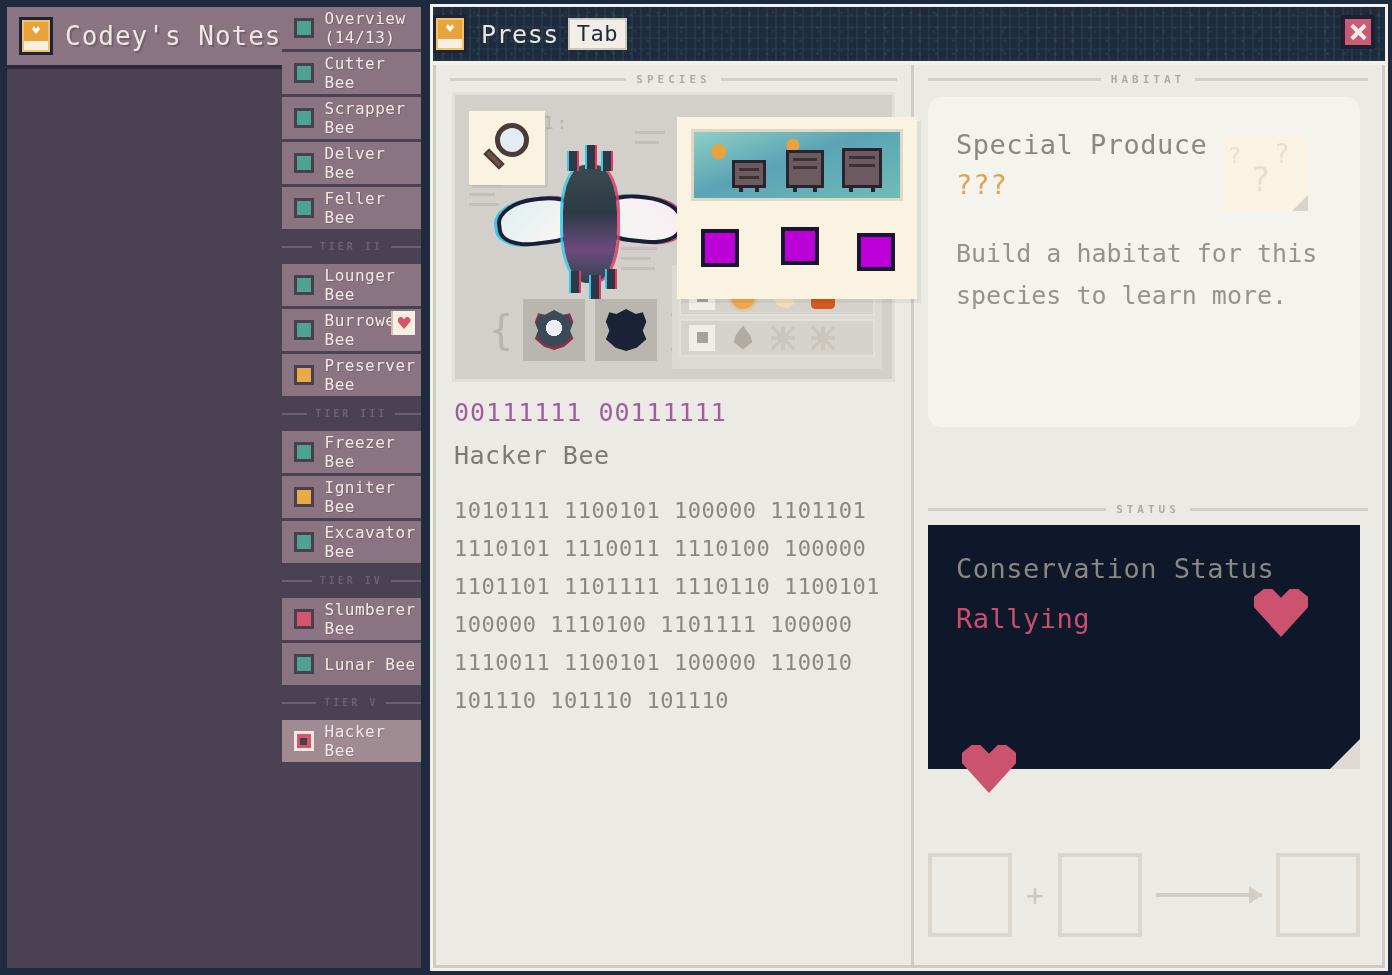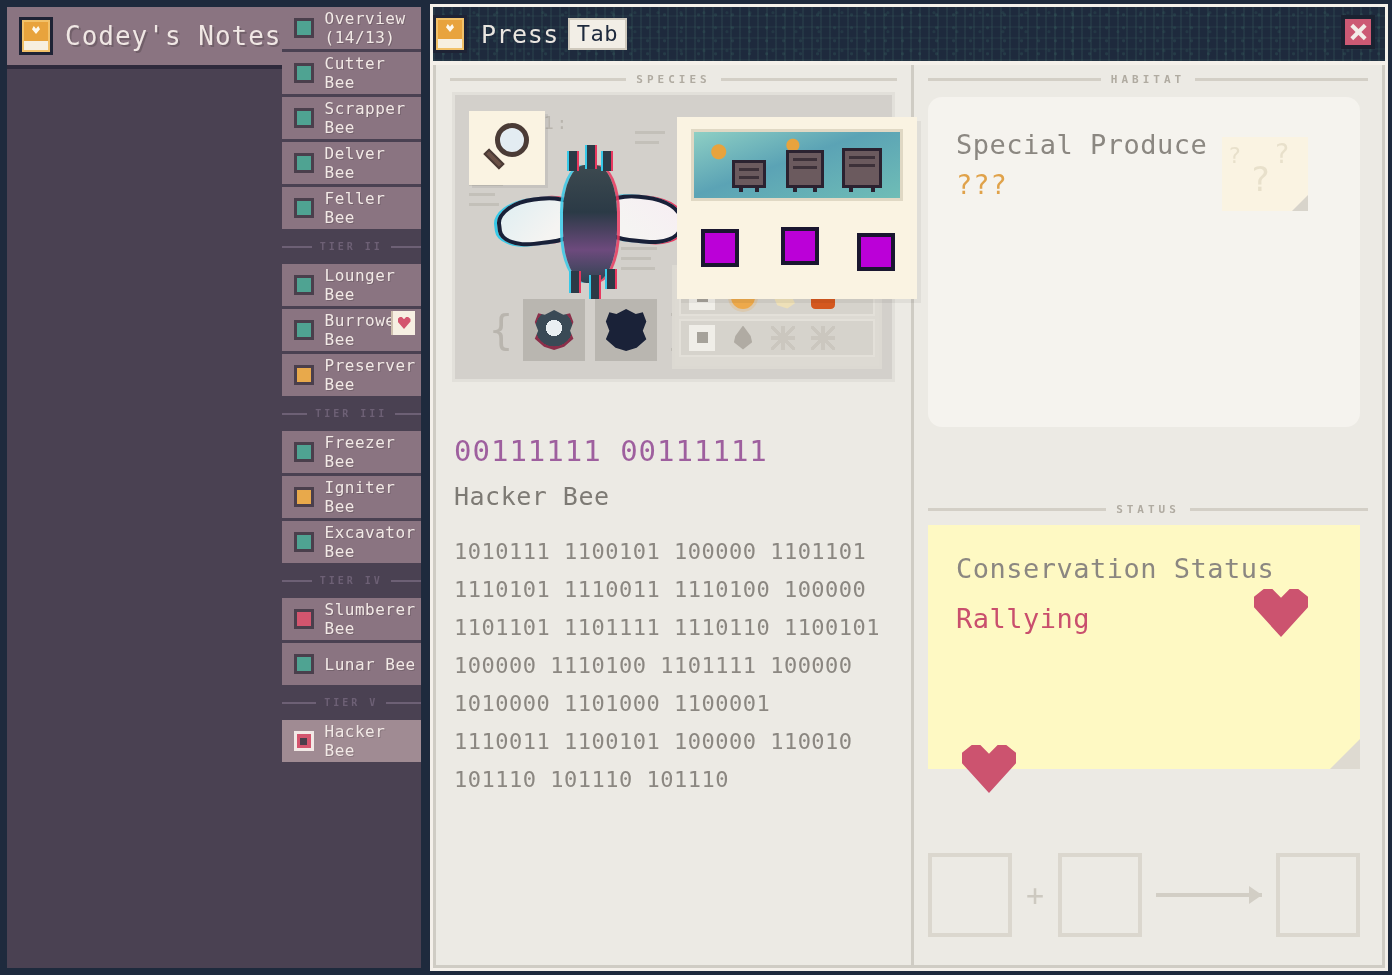--- a/index.html
+++ b/index.html
@@ -303,21 +303,21 @@
   .ic.drop { background: #b3aeA6; border-radius: 46% 46% 50% 50%;
              clip-path: polygon(50% 0,82% 44%,88% 70%,50% 100%,12% 70%,18% 44%); background-color:#b0aba3; }
   .ic.snow { background:
       linear-gradient(0deg, transparent 42%, #cbc7bf 42% 58%, transparent 58%),
       linear-gradient(90deg, transparent 42%, #cbc7bf 42% 58%, transparent 58%),
       linear-gradient(45deg, transparent 44%, #cbc7bf 44% 56%, transparent 56%),
       linear-gradient(-45deg, transparent 44%, #cbc7bf 44% 56%, transparent 56%); }
 
   
   #species-text { padding: 16px 18px 0; }
-  #binary-id { color: #9e5f9e; font-size: 29px; letter-spacing: 1px; margin-top: 36px; }
+  #binary-id { color: #9e5f9e; font-size: 25px; letter-spacing: 1px; }
   #species-name { color: #7d7a74; font-size: 25px; margin-top: 14px; letter-spacing: .5px; }
   #binary-body { margin-top: 22px; }
   #binary-body div {
     color: #8b8781; font-size: 22px; line-height: 38px; letter-spacing: .5px;
   }
 
   
   #right-col {
     flex: 1; display: flex; flex-direction: column; background: #eceae4;
     position: relative; overflow: hidden;
@@ -349,21 +349,21 @@
   #unknown-card .q3 { left: 28px; top: 22px; font-size: 34px; }
   #unknown-card::after {
     content: ""; position: absolute; right: 0; bottom: 0;
     border-width: 0 0 16px 16px; border-style: solid;
     border-color: transparent transparent #d8d4cb transparent;
   }
 
   #status-area { position: relative; flex: 1; }
   #status-note {
     position: absolute; left: 14px; top: 30px; right: 22px; height: 244px;
-    background: #fef9c3;
+    background: #0f172a;
     text-decoration: underline;
   }
   #cons-title { position: absolute; left: 28px; top: 28px;
     color: #8b8781; font-size: 27px; letter-spacing: .5px; }
   #cons-value { position: absolute; left: 28px; top: 78px;
     color: #c94f6d; font-size: 27px; letter-spacing: .5px; }
   .heart-big {
     position: absolute; width: 54px; height: 48px; background: #cc536f;
     clip-path: polygon(50% 100%, 0 38%, 0 16%, 18% 0, 34% 0, 50% 18%, 66% 0, 82% 0, 100% 16%, 100% 38%);
   }
@@ -591,41 +591,41 @@
         </div>
 
         <div id="species-text">
           <div id="binary-id">00111111 00111111</div>
           <div id="species-name">Hacker Bee</div>
           <div id="binary-body">
               <div>1010111 1100101 100000 1101101</div>
               <div>1110101 1110011 1110100 100000</div>
               <div>1101101 1101111 1110110 1100101</div>
               <div>100000 1110100 1101111 100000</div>
-              <div>1010000 1101000 1100001</div>
               <div>1110011 1100101 100000 110010</div>
               <div>101110 101110 101110</div>
             </div>
         </div>
       </div>
 
       <div id="right-col">
 
         <div id="habitat-area">
           <div class="sec-head">
             <span class="sec-rule"></span>
             <span class="sec-title">HABITAT</span>
             <span class="sec-rule"></span>
           </div>
 
           <div id="prod-ghost">Production Status</div>
 
           <div id="produce-note">
             <div id="produce-title">Special Produce</div>
             <div id="produce-value">???</div>
+            <div id="produce-desc">Build a habitat for this species to learn more.</div>
             <div id="unknown-card">
               <span class="q1">?</span>
               <span class="q2">?</span>
               <span class="q3">?</span>
             </div>
           </div>
         </div>
 
         <div id="status-area">
           <div class="sec-head">

